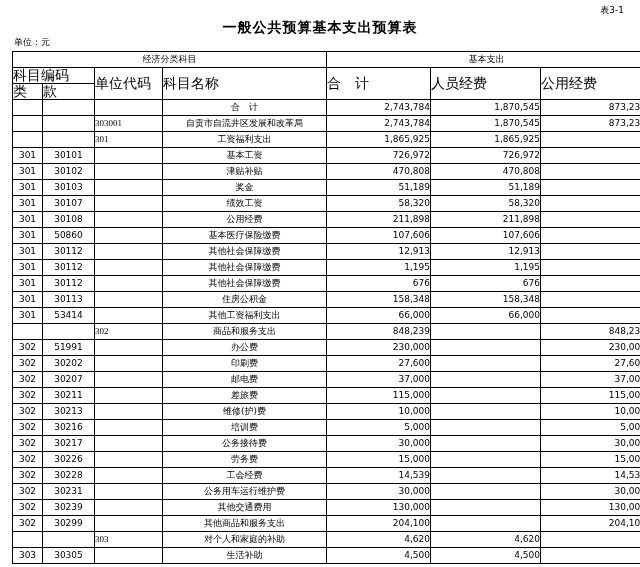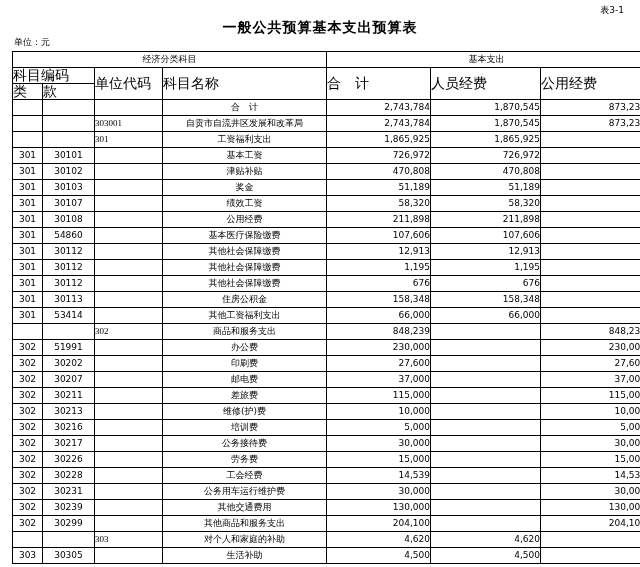--- a/index.html
+++ b/index.html
@@ -205,21 +205,21 @@
           <td class="code">301</td>
           <td class="code">30108</td>
           <td class="unit empty"></td>
           <td class="name">公用经费</td>
           <td class="num">211,898</td>
           <td class="num">211,898</td>
           <td class="num empty"></td>
         </tr>
         <tr>
           <td class="code">301</td>
-          <td class="code">54860</td>
+          <td class="code">50860</td>
           <td class="unit empty"></td>
           <td class="name">基本医疗保险缴费</td>
           <td class="num">107,606</td>
           <td class="num">107,606</td>
           <td class="num empty"></td>
         </tr>
         <tr>
           <td class="code">301</td>
           <td class="code">30112</td>
           <td class="unit empty"></td>

